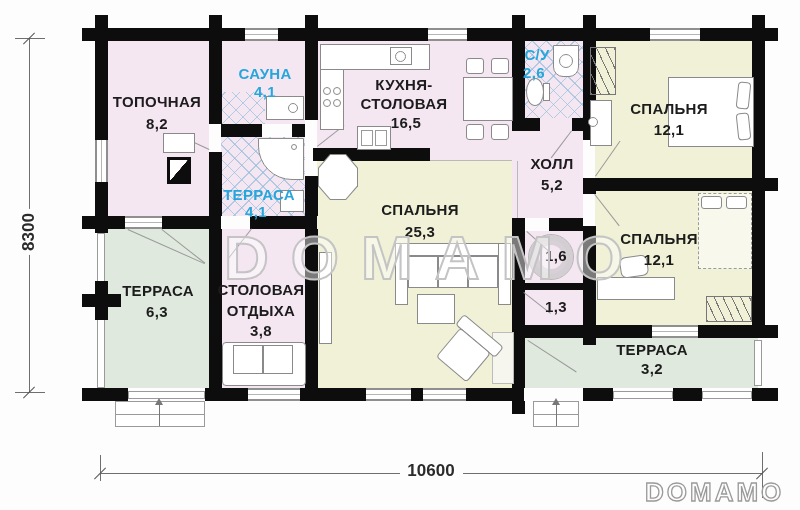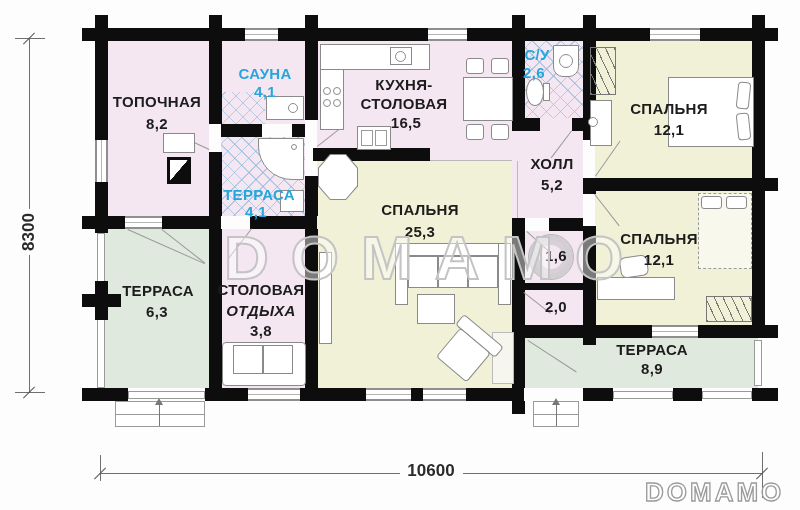--- a/index.html
+++ b/index.html
@@ -262,31 +262,31 @@
   <div class="rlabel" style="left:669px;top:108px;"><span>СПАЛЬНЯ</span></div>
   <div class="rlabel" style="left:669px;top:129px;"><span>12,1</span></div>
 
   <div class="rlabel" style="left:659px;top:238px;"><span>СПАЛЬНЯ</span></div>
   <div class="rlabel" style="left:659px;top:259px;"><span>12,1</span></div>
 
   <div class="rlabel" style="left:420px;top:209px;"><span>СПАЛЬНЯ</span></div>
   <div class="rlabel" style="left:420px;top:231px;"><span>25,3</span></div>
 
   <div class="rlabel" style="left:556px;top:255px;"><span>1,6</span></div>
-  <div class="rlabel" style="left:556px;top:306px;"><span>2,0</span></div>
+  <div class="rlabel" style="left:556px;top:306px;"><span>1,3</span></div>
 
   <div class="rlabel" style="left:158px;top:290px;"><span>ТЕРРАСА</span></div>
   <div class="rlabel" style="left:157px;top:311px;"><span>6,3</span></div>
 
   <div class="rlabel" style="left:261px;top:289px;"><span>СТОЛОВАЯ</span></div>
-  <div class="rlabel" style="left:261px;top:310px;font-style:italic;"><span>ОТДЫХА</span></div>
+  <div class="rlabel" style="left:261px;top:310px;"><span>ОТДЫХА</span></div>
   <div class="rlabel" style="left:261px;top:330px;"><span>3,8</span></div>
 
   <div class="rlabel" style="left:652px;top:349px;"><span>ТЕРРАСА</span></div>
-  <div class="rlabel" style="left:652px;top:368px;"><span>8,9</span></div>
+  <div class="rlabel" style="left:652px;top:368px;"><span>3,2</span></div>
 
   <div class="dim" style="left:29px;top:38px;width:1px;height:354px;"></div>
   <div class="dim" style="left:15px;top:38px;width:30px;height:1px;"></div>
   <div class="dim" style="left:15px;top:392px;width:30px;height:1px;"></div>
   <div class="tick" style="left:21px;top:38px;"></div>
   <div class="tick" style="left:21px;top:392px;"></div>
   <div class="dimtxt" style="left:29px;top:232px;transform:translate(-50%,-50%) rotate(-90deg);"><span>8300</span></div>
 
   <div class="dim" style="left:100px;top:473px;width:300px;height:1px;"></div>
   <div class="dim" style="left:463px;top:473px;width:299px;height:1px;"></div>

